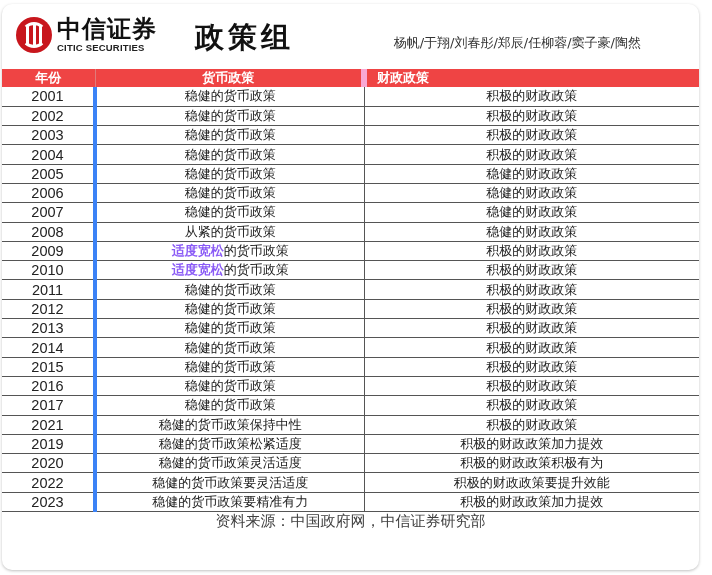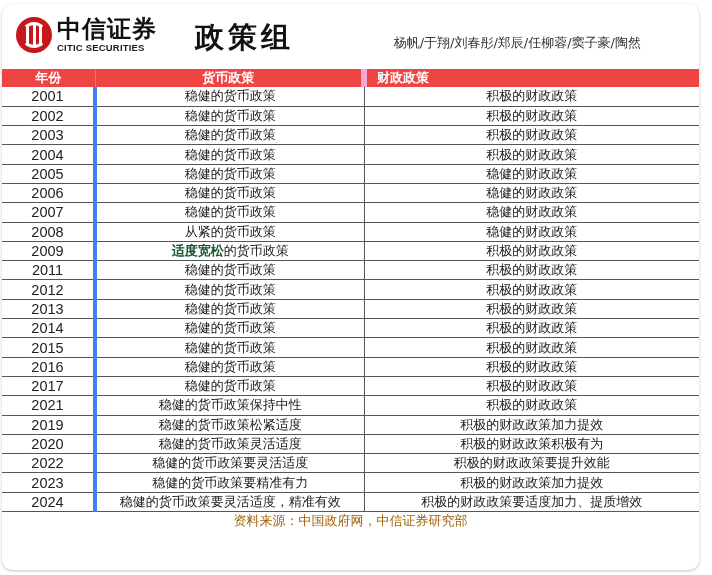--- a/index.html
+++ b/index.html
@@ -23,22 +23,22 @@
   .authors { position: absolute; right: 58px; top: 30px; font-size: 13px; color: #333; }
   table { position: absolute; left: 0; top: 65px; width: 697px; border-collapse: collapse; table-layout: fixed; }
   th { background: #ef4444; color: #fff; font-weight: bold; font-size: 13px; height: 18px; line-height: 18px; padding: 0; }
   th.c-year, th.c-mon { text-align: center; }
   th.c-fis { text-align: left; padding-left: 10px; }
   th.c-year { border-right: 1px solid #e07a7a; }
   th.c-mon { border-right: 6px solid #f9a8d4; }
   td { height: 19.3px; font-size: 13px; text-align: center; border-bottom: 1px solid #555; color: #222; padding: 0; line-height: 18px; white-space: nowrap; }
   td.c-year { border-right: 4px solid #3b82f6; font-family: "Liberation Sans", sans-serif; font-size: 14.5px; }
   td.c-mon { border-right: 1px solid #555; }
-  .hl { color: #14532d; font-weight: bold; }
-  .source-row td { border-bottom: none; font-size: 13px; color: #a16207; height: 17px; }
+  .hl { color: #8b5cf6; font-weight: bold; }
+  .source-row td { border-bottom: none; font-size: 15px; color: #404040; height: 17px; }
   col.w-year { width: 93px; }
   col.w-mon { width: 269px; }
   col.w-fis { width: 335px; }
 </style>
 </head>
 <body>
 
 <div class="card">
   <div class="header">
     <div class="logo">
@@ -110,20 +110,25 @@
           <td class="c-year">2008</td>
           <td class="c-mon"><span class="hl"></span><span>从紧的货币政策</span></td>
           <td class="c-fis">稳健的财政政策</td>
         </tr>
         <tr>
           <td class="c-year">2009</td>
           <td class="c-mon"><span class="hl">适度宽松</span><span>的货币政策</span></td>
           <td class="c-fis">积极的财政政策</td>
         </tr>
         <tr>
+          <td class="c-year">2010</td>
+          <td class="c-mon"><span class="hl">适度宽松</span><span>的货币政策</span></td>
+          <td class="c-fis">积极的财政政策</td>
+        </tr>
+        <tr>
           <td class="c-year">2011</td>
           <td class="c-mon"><span class="hl"></span><span>稳健的货币政策</span></td>
           <td class="c-fis">积极的财政政策</td>
         </tr>
         <tr>
           <td class="c-year">2012</td>
           <td class="c-mon"><span class="hl"></span><span>稳健的货币政策</span></td>
           <td class="c-fis">积极的财政政策</td>
         </tr>
         <tr>
@@ -169,25 +174,20 @@
         <tr>
           <td class="c-year">2022</td>
           <td class="c-mon"><span class="hl"></span><span>稳健的货币政策要灵活适度</span></td>
           <td class="c-fis">积极的财政政策要提升效能</td>
         </tr>
         <tr>
           <td class="c-year">2023</td>
           <td class="c-mon"><span class="hl"></span><span>稳健的货币政策要精准有力</span></td>
           <td class="c-fis">积极的财政政策加力提效</td>
         </tr>
-        <tr>
-          <td class="c-year">2024</td>
-          <td class="c-mon"><span class="hl"></span><span>稳健的货币政策要灵活适度，精准有效</span></td>
-          <td class="c-fis">积极的财政政策要适度加力、提质增效</td>
-        </tr>
       </tbody>
     <tbody>
       <tr class="source-row">
         <td colspan="3">资料来源：中国政府网，中信证券研究部</td>
       </tr>
     </tbody>
   </table>
 </div>
 
 </body></html>

